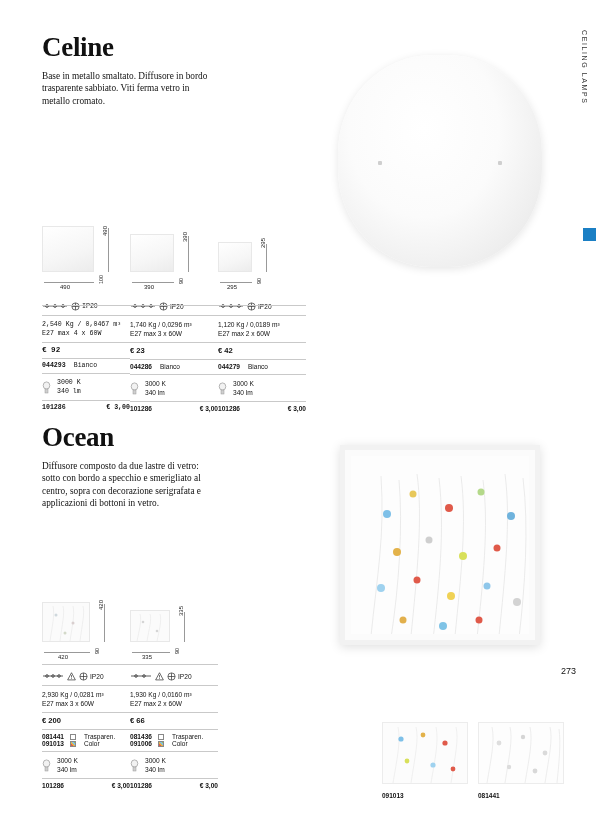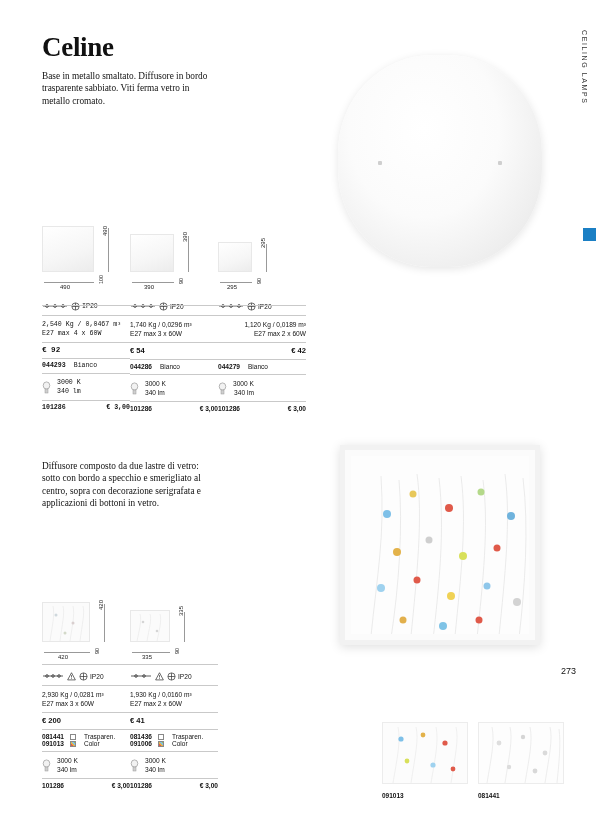--- a/index.html
+++ b/index.html
@@ -210,21 +210,21 @@
               <circle cx="5" cy="5" r="4" fill="none" stroke="#333" stroke-width="0.8"></circle>
               <path d="M5 1.2v7.6M1.2 5h7.6" stroke="#333" stroke-width="0.8"></path>
             </svg>
           <span>IP20</span>
         </span>
       </div>
       <div style="height:1px; background:#c9c9c9; width:88px; margin:3px 0 4px 0;"></div>
       <div class="spec-line">1,740 Kg / 0,0296 m³</div>
       <div class="spec-line">E27 max 3 x 60W</div>
       <div style="height:1px; background:#c9c9c9; width:88px; margin:4px 0 3px 0;"></div>
-      <div class="spec-price">€   54</div>
+      <div class="spec-price">€   23</div>
       <div style="height:1px; background:#c9c9c9; width:88px; margin:4px 0 3px 0;"></div>
       <div style="display:flex; gap:8px; align-items:center;">
         <span class="code">044286</span>
         <span class="codeval">Bianco</span>
       </div>
       <div style="height:1px; background:#c9c9c9; width:88px; margin:4px 0 4px 0;"></div>
       <div style="display:flex; gap:6px; align-items:center;">
         <svg width="9" height="13" viewBox="0 0 9 13">
             <ellipse cx="4.5" cy="4.5" rx="3.3" ry="3.6" fill="#f2f2f2" stroke="#999" stroke-width="0.7"></ellipse>
             <rect x="3" y="8" width="3" height="4" fill="#cfcfcf" stroke="#999" stroke-width="0.5"></rect>
@@ -247,21 +247,21 @@
       <div class="thumb" style="position:absolute; left:0; top:20px; width:34px; height:30px;"></div>
       <div class="arrow-v" style="left:48px; top:22px; height:28px;"></div>
       <div class="dimtxt" style="position:absolute; left:42px; top:26px; transform:rotate(-90deg); transform-origin:left top;">295</div>
       <div class="dimtxt" style="position:absolute; left:38px; top:62px; transform:rotate(-90deg); transform-origin:left top; font-size:5.5px;">90</div>
     </div>
     <div style="position:relative; height:14px;">
       <div class="arrow-h" style="left:2px; top:2px; width:32px;"></div>
       <div class="dimtxt" style="position:absolute; left:9px; top:4px;">295</div>
     </div>
     <div class="rule" style="top:83px; width:88px;"></div>
-    <div style="margin-top:6px;text-align:right;">
+    <div style="margin-top:6px;">
       <div class="spec-line" style="display:flex; align-items:center; gap:3px; height:12px;">
         <svg width="26" height="8" viewBox="0 0 26 8">
             <path d="M1 4h24" stroke="#333" stroke-width="0.8" fill="none"></path>
             <circle cx="5" cy="4" r="1.4" fill="none" stroke="#333" stroke-width="0.8"></circle>
             <circle cx="13" cy="4" r="1.4" fill="none" stroke="#333" stroke-width="0.8"></circle>
             <circle cx="21" cy="4" r="1.4" fill="none" stroke="#333" stroke-width="0.8"></circle>
           </svg>
         <span class="icon-ip">
           <svg width="9" height="9" viewBox="0 0 10 10">
               <circle cx="5" cy="5" r="4" fill="none" stroke="#333" stroke-width="0.8"></circle>
@@ -292,20 +292,21 @@
         </span>
       </div>
       <div style="height:1px; background:#c9c9c9; width:88px; margin:4px 0 3px 0;"></div>
       <div style="display:flex; justify-content:space-between;">
         <span class="code">101286</span>
         <span class="code">€ 3,00</span>
       </div>
     </div>
   </div>
 
+  <div class="title" style="left:42px; top:422px;">Ocean</div>
   <div class="desc" style="left:42px; top:460px; width:170px;">Diffusore composto da due lastre di vetro: sotto con bordo a specchio e smerigliato al centro, sopra con decorazione serigrafata e applicazioni di bottoni in vetro.</div>
 
   <div class="hero-ocean">
     <div class="inner">
       <svg width="190" height="190" viewBox="0 0 190 190">
         <rect width="190" height="190" fill="#fdfdfd"></rect>
         <g stroke="#e6e6e6" stroke-width="0.8" fill="none">
           <path d="M20 180 C26 120 34 80 30 20"></path>
             <path d="M40 182 C48 130 52 70 48 24"></path>
           <path d="M60 180 C66 120 72 60 66 18"></path>
@@ -495,21 +496,21 @@
               <circle cx="5" cy="5" r="4" fill="none" stroke="#333" stroke-width="0.8"></circle>
               <path d="M5 1.2v7.6M1.2 5h7.6" stroke="#333" stroke-width="0.8"></path>
             </svg>
           <span>IP20</span>
         </span>
       </div>
       <div style="height:1px; background:#c9c9c9; width:88px; margin:3px 0 4px 0;"></div>
       <div class="spec-line">1,930 Kg / 0,0160 m³</div>
       <div class="spec-line">E27 max 2 x 60W</div>
       <div style="height:1px; background:#c9c9c9; width:88px; margin:4px 0 3px 0;"></div>
-      <div class="spec-price">€   41</div>
+      <div class="spec-price">€   66</div>
       <div style="height:1px; background:#c9c9c9; width:88px; margin:4px 0 3px 0;"></div>
       <div style="display:flex; gap:6px; align-items:center;">
         <span class="code">081436</span>
         <span class="swatch" style="background:#ffffff;"></span>
         <span class="codeval">Trasparen.</span>
       </div>
       <div style="display:flex; gap:6px; align-items:center;">
         <span class="code">091006</span>
         <span class="swatch" style="background:linear-gradient(45deg,#e05a4a 0 25%,#e3b24a 25% 50%,#7ec0e8 50% 75%,#9bc44f 75% 100%);"></span>
         <span class="codeval">Color</span>

